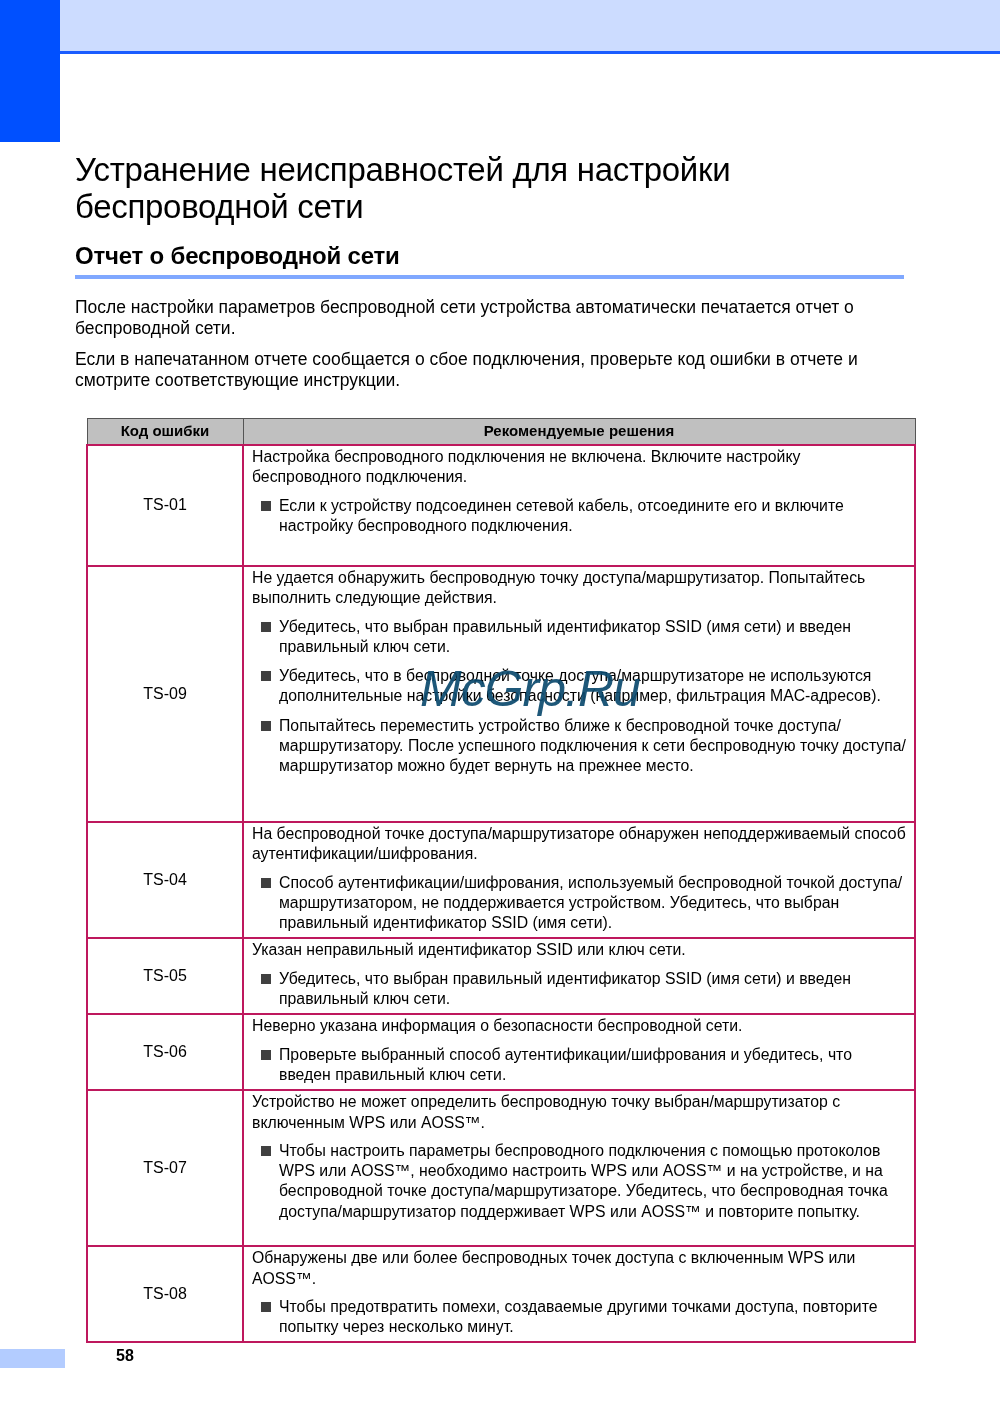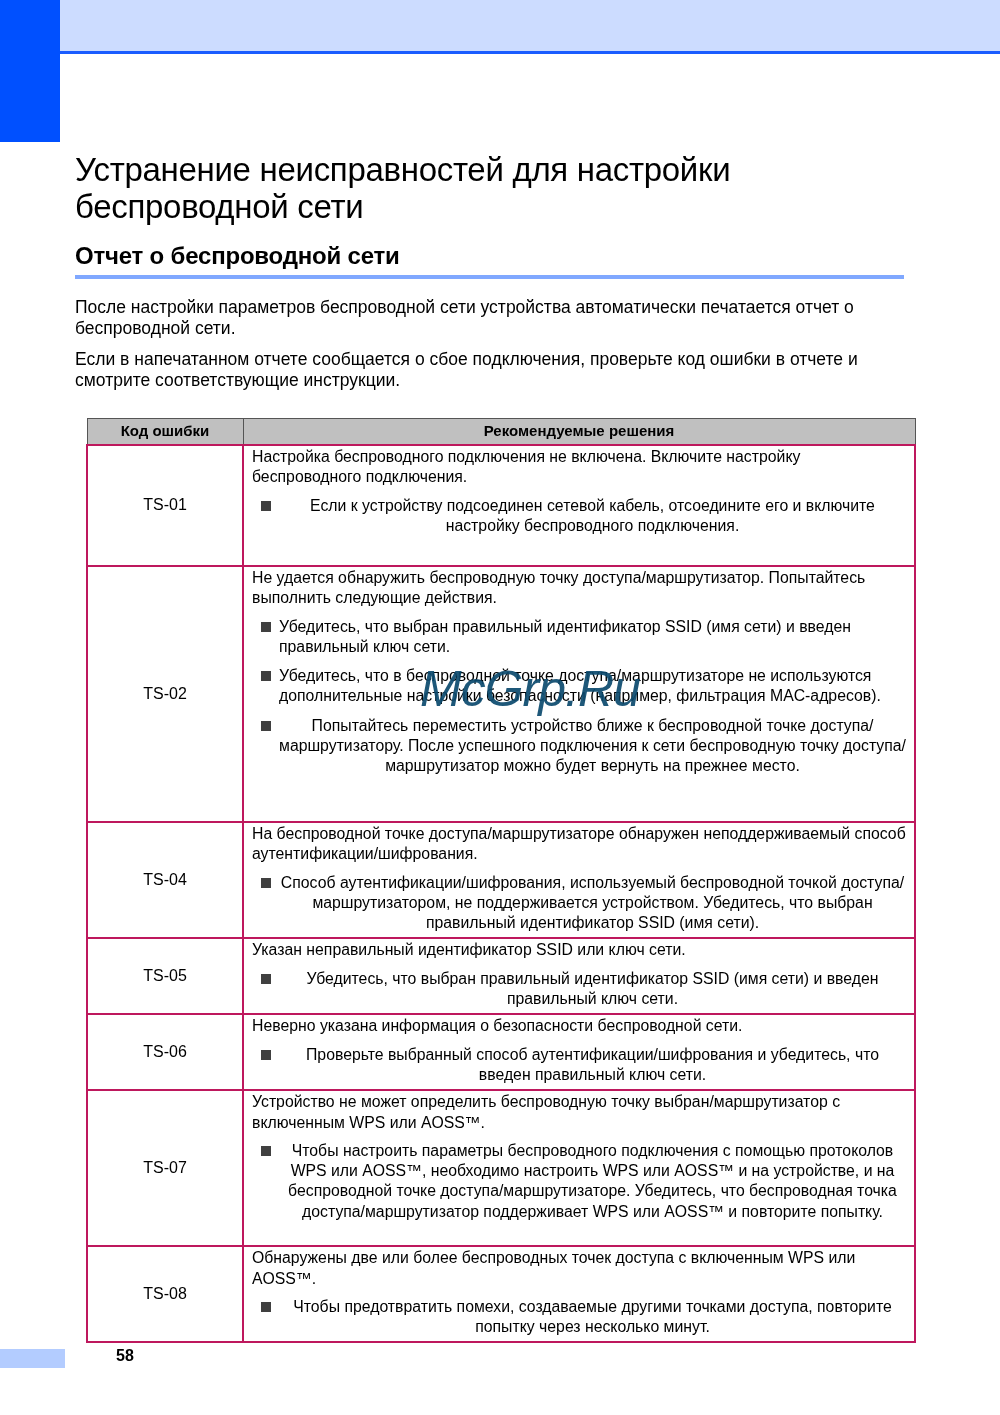--- a/index.html
+++ b/index.html
@@ -32,21 +32,21 @@
   table.errors th {
     background:#c0c0c0; font-weight:bold; font-size:15px; height:25px; padding:0;
     border:1px solid #555; text-align:center;
   }
   table.errors td { border:2px solid #be185d; vertical-align:top; padding:0; }
   td.code { width:154px; text-align:center; vertical-align:middle !important; font-size:16px; }
   td.desc { padding:1px 8px 4px 8px !important; }
   .lead { margin:0; }
   ul.bul { list-style:none; margin:8px 0 0 0; padding:0; }
   ul.bul li { position:relative; padding-left:27px; margin:0 0 9px 0; }
-  ul.bul li:last-child { margin-bottom:0;text-align:center; }
+  ul.bul li:last-child { margin-bottom:0; }
   .sq { position:absolute; left:9px; top:5px; width:10px; height:10px; background:#404040; }
 
   .watermark {
     position:absolute; left:420px; top:660px; font-size:50px; color:#0c4a6e;
     font-style:italic; opacity:0.92; letter-spacing:-1px;
   }
   .page-bar { position:absolute; left:0; top:1349px; width:65px; height:19px; background:#b3ccff; }
   .page-num { position:absolute; left:75px; top:1347px; font-size:16px; font-weight:bold;margin-left:41px; }
 </style>
 </head>
@@ -76,21 +76,21 @@
       <td class="code">TS-01</td>
       <td class="desc">
         <p class="lead">Настройка беспроводного подключения не включена. Включите настройку беспроводного подключения.</p>
         <ul class="bul">
           <li><span class="sq"></span><span>Если к устройству подсоединен сетевой кабель, отсоедините его и включите настройку беспроводного подключения.</span></li>
         </ul>
       </td>
     </tr>
 
     <tr style="height:256px">
-      <td class="code">TS-02</td>
+      <td class="code">TS-09</td>
       <td class="desc">
         <p class="lead">Не удается обнаружить беспроводную точку доступа/маршрутизатор. Попытайтесь выполнить следующие действия.</p>
         <ul class="bul">
           <li><span class="sq"></span><span>Убедитесь, что выбран правильный идентификатор SSID (имя сети) и введен правильный ключ сети.</span></li>
           <li><span class="sq"></span><span>Убедитесь, что в беспроводной точке доступа/маршрутизаторе не используются дополнительные настройки безопасности (например, фильтрация MAC-адресов).</span></li>
           <li><span class="sq"></span><span>Попытайтесь переместить устройство ближе к беспроводной точке доступа/маршрутизатору. После успешного подключения к сети беспроводную точку доступа/маршрутизатор можно будет вернуть на прежнее место.</span></li>
         </ul>
       </td>
     </tr>
 

